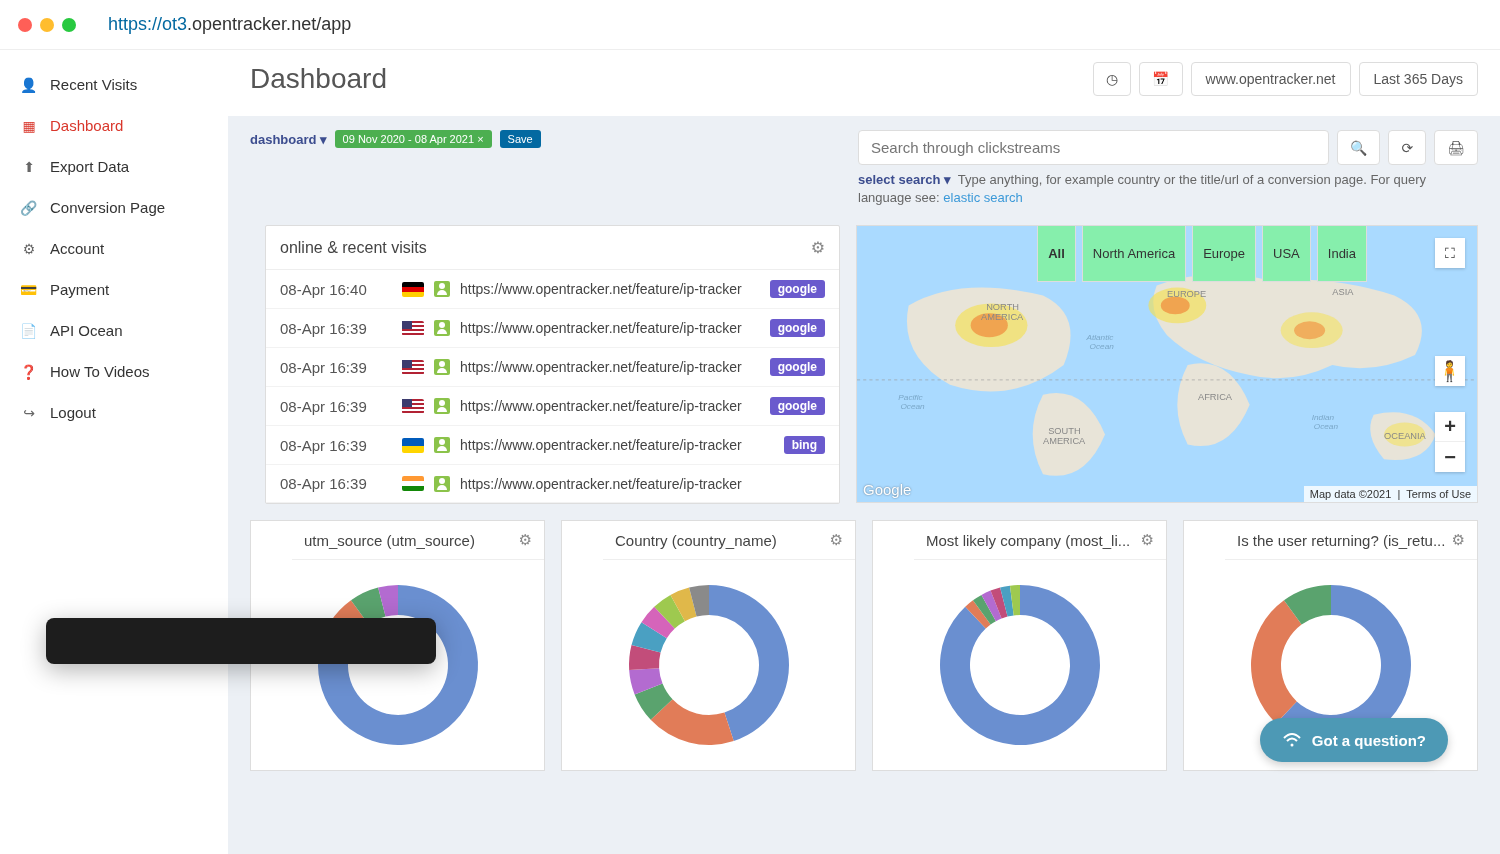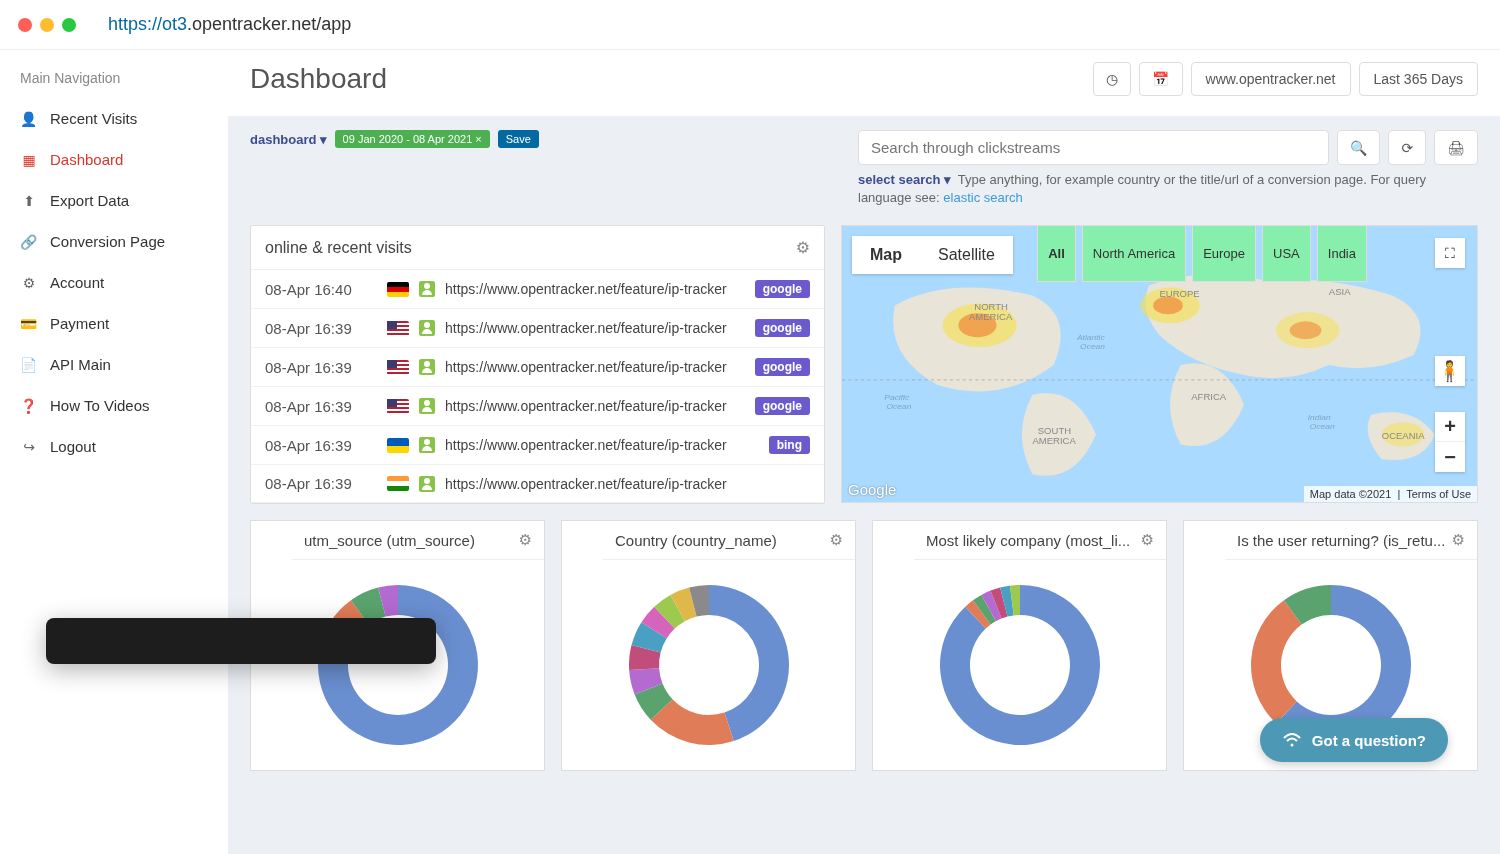--- a/index.html
+++ b/index.html
@@ -32,21 +32,21 @@
 .badge-orange { background: #0369a1; color: #fff; font-size: 11px; padding: 3px 8px; border-radius: 3px; cursor: pointer; }
 .toolbar-right { flex: 1; max-width: 620px; }
 .search-row { display: flex; gap: 8px; }
 .search-input { flex: 1; border: 1px solid #ddd; border-radius: 4px; padding: 8px 12px; font-size: 15px; color: #888; }
 .hint { font-size: 13px; color: #666; margin-top: 6px; line-height: 1.4; }
 .hint .link { color: #3c4d8f; font-weight: 600; cursor: pointer; }
 .hint .elastic { color: #3b99d8; cursor: pointer; }
 .content { display: flex; gap: 16px; padding: 10px 22px 16px; }
 .panel { background: #fff; border: 1px solid #ddd; border-radius: 2px; }
 .panel-header { display: flex; justify-content: space-between; align-items: center; padding: 12px 14px; border-bottom: 1px solid #eee; font-size: 16px; color: #444; }
-.visits-panel { width: 575px; }
+.visits-panel { width: 575px; margin-left: 15px; }
 .visit-row { display: flex; align-items: center; gap: 10px; padding: 10px 14px; font-size: 15px; border-bottom: 1px solid #f2f2f2; }
 .visit-time { color: #555; width: 112px; }
 .flag { width: 22px; height: 15px; border-radius: 2px; display: inline-block; }
 .flag-de { background: linear-gradient(#000 33%, #dd0000 33% 66%, #ffce00 66%); }
 .flag-us { background: linear-gradient(#b22234 50%, #fff 50%); background-size: 100% 4px; position: relative; }
 .flag-us::after { content: ''; position: absolute; top: 0; left: 0; width: 10px; height: 8px; background: #3c3b6e; }
 .flag-ua { background: linear-gradient(#005bbb 50%, #ffd500 50%); }
 .flag-in { background: linear-gradient(#ff9933 33%, #fff 33% 66%, #138808 66%); }
 .user-icon { width: 16px; height: 16px; background: #8bc34a; border-radius: 2px; display: inline-block; position: relative; }
 .user-icon::before { content: ''; position: absolute; width: 6px; height: 6px; background: #fff; border-radius: 50%; top: 2px; left: 5px; }
@@ -89,21 +89,20 @@
     <div class="dot yellow"></div>
     <div class="dot green"></div>
   </div>
   <div class="url">
     <span class="sub">https://ot3</span><span>.opentracker.net/app</span>
   </div>
 </div>
 
 <div class="app">
   <div class="sidebar">
-    <div class="sidebar-title">Main Navigation</div>
     <div id="nav-items">
         <div class="nav-item">
           <span class="icon">👤</span>
           <span>Recent Visits</span>
         </div>
         <div class="nav-item active">
           <span class="icon">▦</span>
           <span>Dashboard</span>
         </div>
         <div class="nav-item">
@@ -117,21 +116,21 @@
         <div class="nav-item">
           <span class="icon">⚙</span>
           <span>Account</span>
         </div>
         <div class="nav-item">
           <span class="icon">💳</span>
           <span>Payment</span>
         </div>
         <div class="nav-item">
           <span class="icon">📄</span>
-          <span>API Main</span>
+          <span>API Ocean</span>
         </div>
         <div class="nav-item">
           <span class="icon">❓</span>
           <span>How To Videos</span>
         </div>
         <div class="nav-item">
           <span class="icon">↪</span>
           <span>Logout</span>
         </div>
       </div>
@@ -148,21 +147,21 @@
             <span>📅</span>
           </button>
         <button class="btn">www.opentracker.net</button>
         <button class="btn">Last 365 Days</button>
       </div>
     </div>
 
     <div class="toolbar">
       <div class="toolbar-left">
         <span class="dash-link"><span>dashboard</span> ▾</span>
-        <span class="badge-green">09 Jan 2020 - 08 Apr 2021 ×</span>
+        <span class="badge-green">09 Nov 2020 - 08 Apr 2021 ×</span>
         <span class="badge-orange">Save</span>
       </div>
       <div class="toolbar-right">
         <div class="search-row">
           <input class="search-input" placeholder="Search through clickstreams" style="">
           <button class="btn icon-only">
               <span>🔍</span>
             </button>
           <button class="btn icon-only">
               <span>⟳</span>
@@ -262,24 +261,20 @@
           <text x="442" y="204" font-size="8" fill="#7aa7c8" font-style="italic">Ocean</text>
           <line x1="0" y1="155" x2="600" y2="155" stroke="#999" stroke-dasharray="3 3" stroke-width="0.6"></line>
         </svg>
         <div class="region-tabs" id="region-tabs">
             <div class="region-tab active">All</div>
             <div class="region-tab">North America</div>
             <div class="region-tab">Europe</div>
             <div class="region-tab">USA</div>
             <div class="region-tab">India</div>
           </div>
-        <div class="map-tabs">
-          <div class="map-tab active">Map</div>
-          <div class="map-tab">Satellite</div>
-        </div>
         <div class="map-fullscreen">
             <span>⛶</span>
           </div>
         <div class="pegman">🧍</div>
         <div class="zoom-controls">
           <div>+</div>
           <div>−</div>
         </div>
         <div class="google-logo">Google</div>
         <div class="map-attrib">

